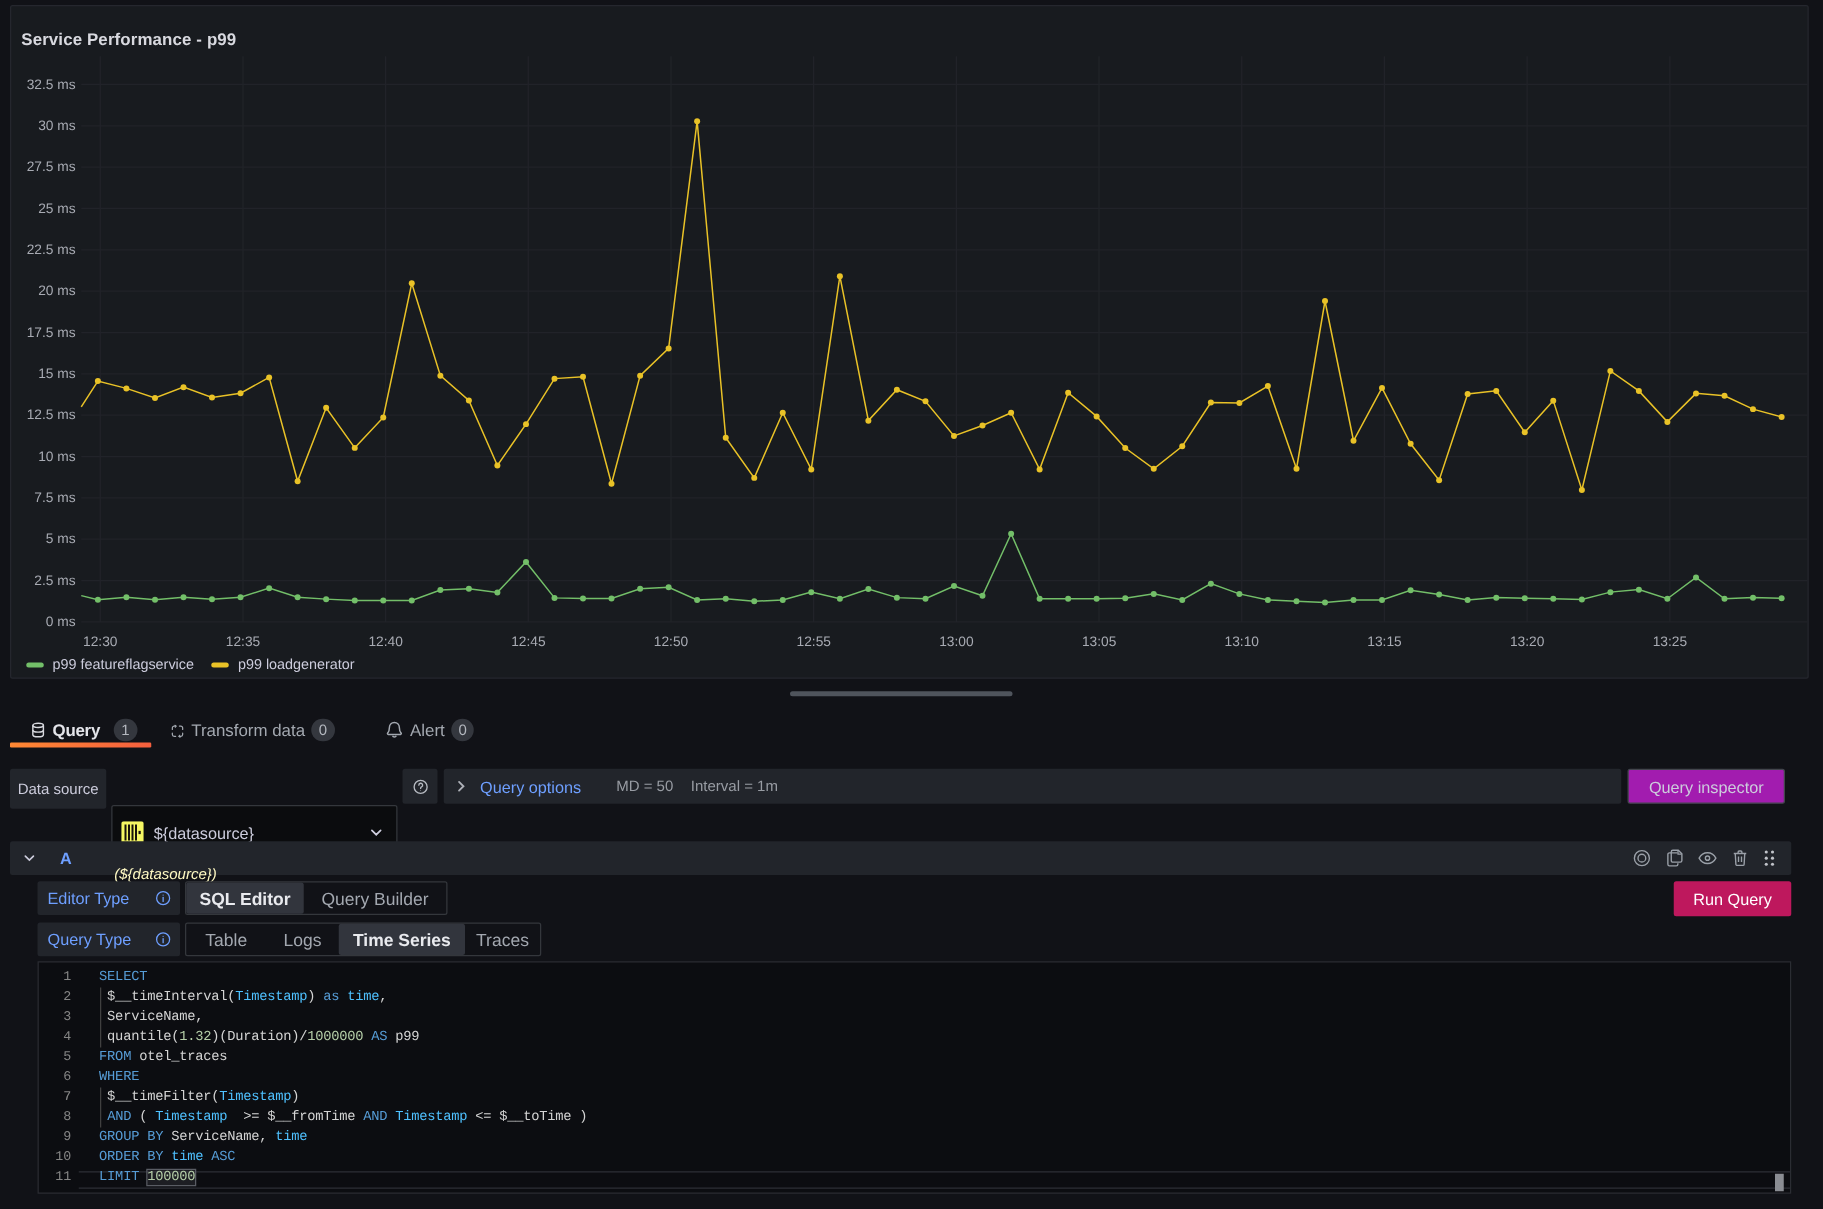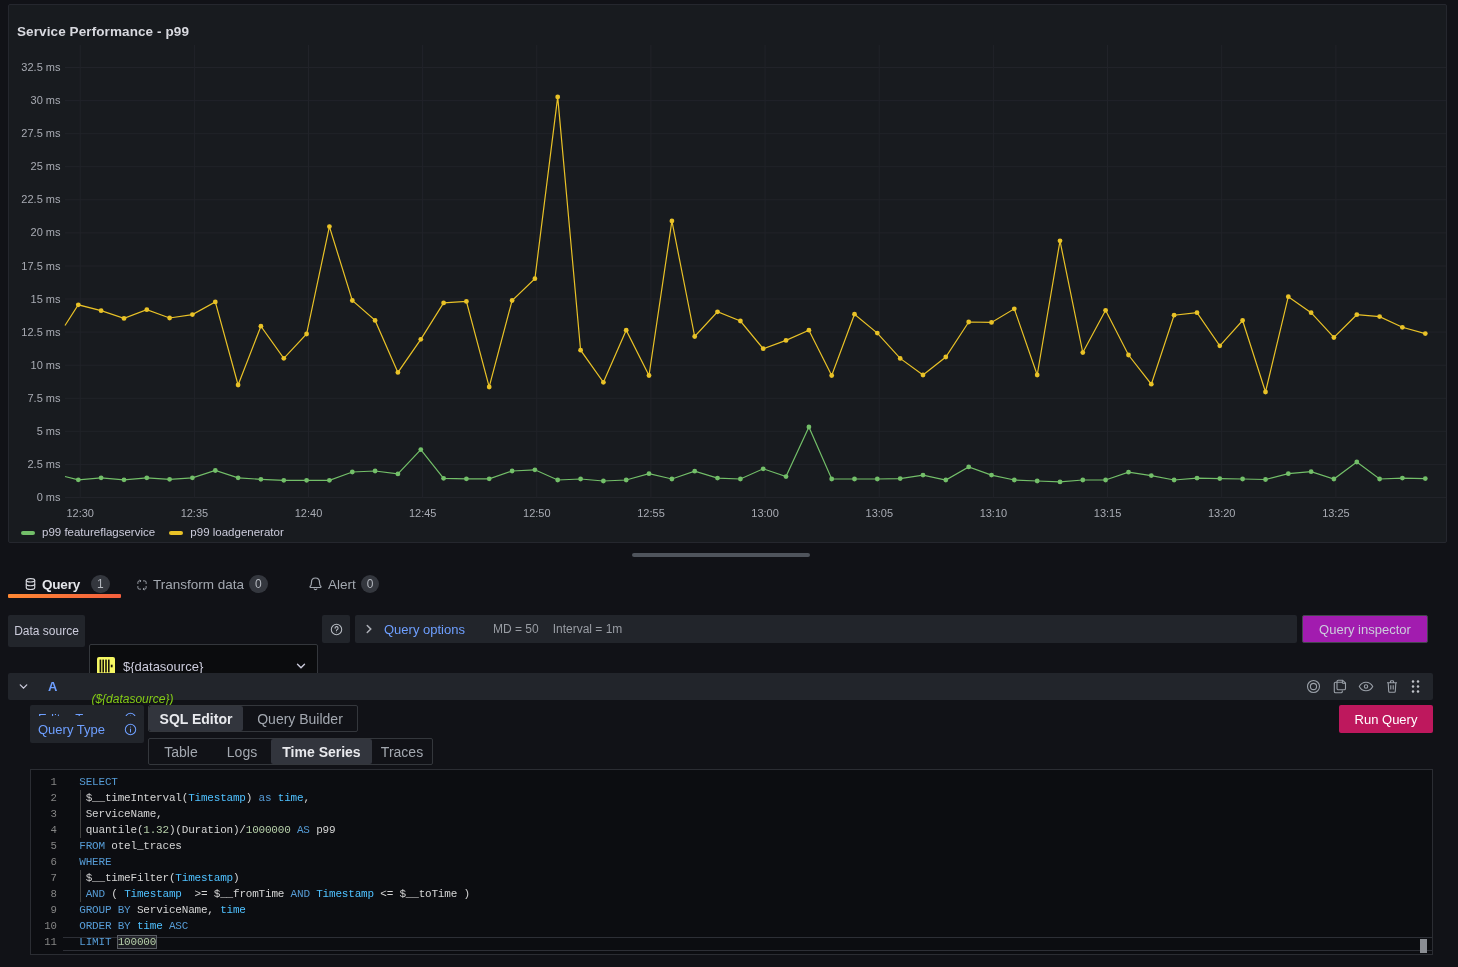--- a/index.html
+++ b/index.html
@@ -21,21 +21,21 @@
 #dslabel { left:8px; top:615px; width:77px; height:32px; background:#22252b; color:#ccccdc; font-size:12px; font-weight:500; display:flex; align-items:center; justify-content:center; border-radius:2px; }
 #dsselect { left:89px; top:615px; width:229px; height:44px; background:#0b0c0e; border:1px solid #34373c; border-radius:2px; display:flex; align-items:center;margin-top:29px; }
 #dsselect .nm { color:#ccccdc; font-size:13px; margin-left:8px; }
 #helpbtn { left:322px; top:615px; width:28px; height:28px; background:#22252b; border-radius:2px; display:flex; align-items:center; justify-content:center; }
 #qoptbar { left:355px; top:615px; width:942px; height:28px; background:#22252b; border-radius:2px; display:flex; align-items:center; font-size:12px; color:#989ca3; }
 #qoptbar .qo { color:#6e9fff; font-size:13px; font-weight:500; margin:0 28px 0 8px; }
 #qinspect { left:1302px; top:615px; width:126px; height:28px; background:#a21caf; border:1px solid #43464d; border-radius:2px; color:#ccccdc; font-size:13px; display:flex; align-items:center; justify-content:center; }
 
 #arow { left:8px; top:673px; width:1425px; height:27px; background:#22252b; border-radius:2px; display:flex; align-items:center; }
 #arow .a { color:#6e9fff; font-size:13px; font-weight:700; margin-left:18px; }
-#arow .ds { color:#84cc16; font-size:12px; font-style:italic; margin-left:34px;margin-top:24px; }
+#arow .ds { color:#fef9c3; font-size:12px; font-style:italic; margin-left:34px;margin-top:24px; }
 #aicons { position:absolute; right:12px; top:0; height:27px; display:flex; align-items:center; gap:11px; }
 
 .flabel { position:absolute; left:30px; width:114px; height:27px; background:#22252b; border-radius:2px; color:#6e9fff; font-size:13px; font-weight:500; display:flex; align-items:center; padding-left:8px; }
 .flabel svg { position:absolute; right:7px; }
 .rgroup { position:absolute; left:148px; height:27px; background:#111217; border:1px solid #34373c; border-radius:2px; display:flex; align-items:stretch; padding:0; }
 .ropt { font-size:14px; color:#a3a8b0; display:flex; align-items:center; justify-content:center; border-radius:2px; white-space:nowrap; }
 .ropt.sel { background:#32353d; color:#e9eaee; font-weight:700; }
 #runquery { left:1339px; top:705px; width:94px; height:28px; background:#be185d; border-radius:2px; color:#fff; font-size:13px; font-weight:500; display:flex; align-items:center; justify-content:center; }
 
 #code { left:30px; top:769px; width:1403px; height:186px; background:#0c0d11; border:1px solid #2b2d33; }
@@ -314,21 +314,21 @@
 </div>
 <div class="abs flabel" style="top:705px">Editor Type <svg class="ic" width="13" height="13" viewBox="0 0 14 14" fill="none" stroke="#6e9fff" stroke-width="1.1">
       <circle cx="7" cy="7" r="5.6"></circle>
       <path d="M7 6.4v3.4" stroke-linecap="round"></path>
       <circle cx="7" cy="4.4" r="0.55" fill="#6e9fff" stroke="none"></circle>
     </svg></div>
 <div class="abs rgroup" style="top:705px;width:210px">
   <div class="ropt sel" style="width:94px">SQL Editor</div>
   <div class="ropt" style="width:114px">Query Builder</div>
 </div>
-<div class="abs flabel" style="top:716px">Query Type <svg class="ic" width="13" height="13" viewBox="0 0 14 14" fill="none" stroke="#6e9fff" stroke-width="1.1">
+<div class="abs flabel" style="top:738px">Query Type <svg class="ic" width="13" height="13" viewBox="0 0 14 14" fill="none" stroke="#6e9fff" stroke-width="1.1">
       <circle cx="7" cy="7" r="5.6"></circle>
       <path d="M7 6.4v3.4" stroke-linecap="round"></path>
       <circle cx="7" cy="4.4" r="0.55" fill="#6e9fff" stroke="none"></circle>
     </svg></div>
 <div class="abs rgroup" style="top:738px;width:285px">
   <div class="ropt" style="width:64px">Table</div>
   <div class="ropt" style="width:58px">Logs</div>
   <div class="ropt sel" style="width:101px">Time Series</div>
   <div class="ropt" style="width:60px">Traces</div>
 </div>

